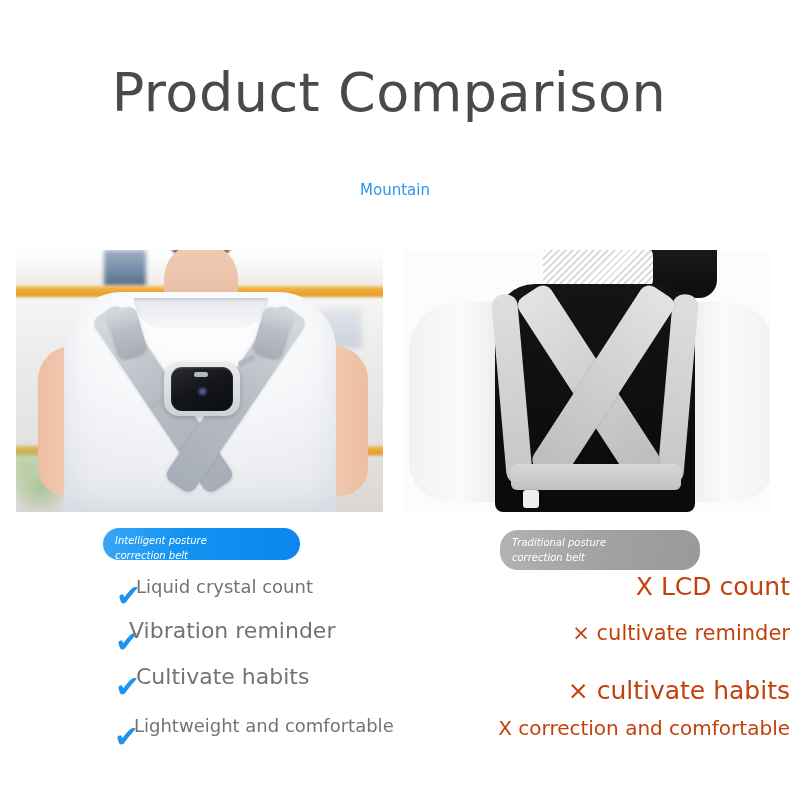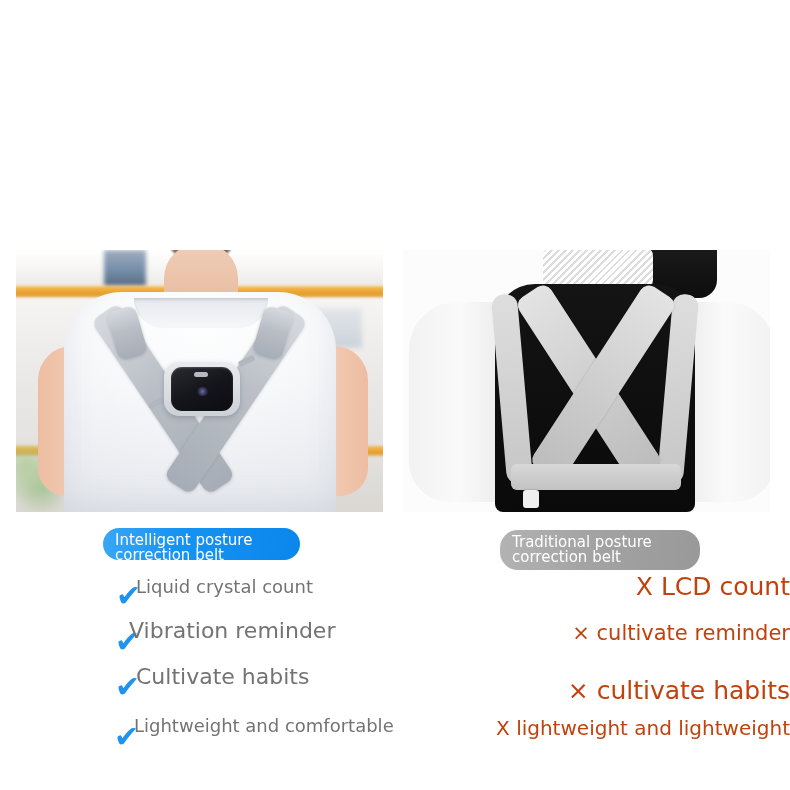--- a/index.html
+++ b/index.html
@@ -261,26 +261,27 @@
     position: absolute; left: 120px; top: 240px; width: 16px; height: 18px;
     background: #efefef; border-radius: 3px;
     box-shadow: 0 0 2px rgba(0,0,0,.3);
   }
 
   
   .badge {
     position: absolute;
     border-radius: 18px;
     color: #ffffff;
-    font-size: 15px;
+    font-size: 10px;
     line-height: 15px;
     padding: 5px 0 0 12px;
     box-sizing: border-box;
     white-space: pre-line;
     overflow: visible;
+    font-style: italic;
   }
   .badge-left {
     left: 103px; top: 528px; width: 197px; height: 32px;
     background: linear-gradient(95deg,#39a7f5 0%, #1593f2 38%, #0b86ec 100%);
   }
   .badge-right {
     left: 500px; top: 530px; width: 200px; height: 40px;
     background: linear-gradient(95deg,#b3b3b3 0%, #a3a3a3 45%, #999999 100%);
   }
   .check-icon {
@@ -319,21 +320,23 @@
   .n3 { left: 0;   top: 664px; width: 790px; padding-left: 372px;
         box-sizing: border-box; font-size: 25px; margin-top: 12px; }
   .n4 { left: 0;   top: 716px; width: 790px; padding-left: 366px;
         box-sizing: border-box; font-size: 20px; }
 </style>
 </head>
 <body>
 
 <div id="page">
 
-
+  <div class="page-title">Product Comparison</div>
+
+  <div class="page-subtitle">Mountain</div>
 
   <div class="photo photo-left">
     <div class="photo-inner">
       <div class="bg-room"></div>
       <div class="shelf-gap-1"></div>
       <div class="book-a"></div>
       <div class="shelf-board shelf-1"></div>
       <div class="book-b"></div>
       <div class="book-c"></div>
       <div class="book-d"></div>
@@ -393,15 +396,15 @@
 
   <div class="check-icon f3-icon">✔</div>
   <div class="feature-text f3-text">Cultivate habits</div>
 
   <div class="check-icon f4-icon">✔</div>
   <div class="feature-text f4-text">Lightweight and comfortable</div>
 
   <div class="neg-text n1">X LCD count</div>
   <div class="neg-text n2">× cultivate reminder</div>
   <div class="neg-text n3">× cultivate habits</div>
-  <div class="neg-text n4">X lightweight and lightweight</div>
+  <div class="neg-text n4">X correction and comfortable</div>
 
 </div>
 
 </body></html>

